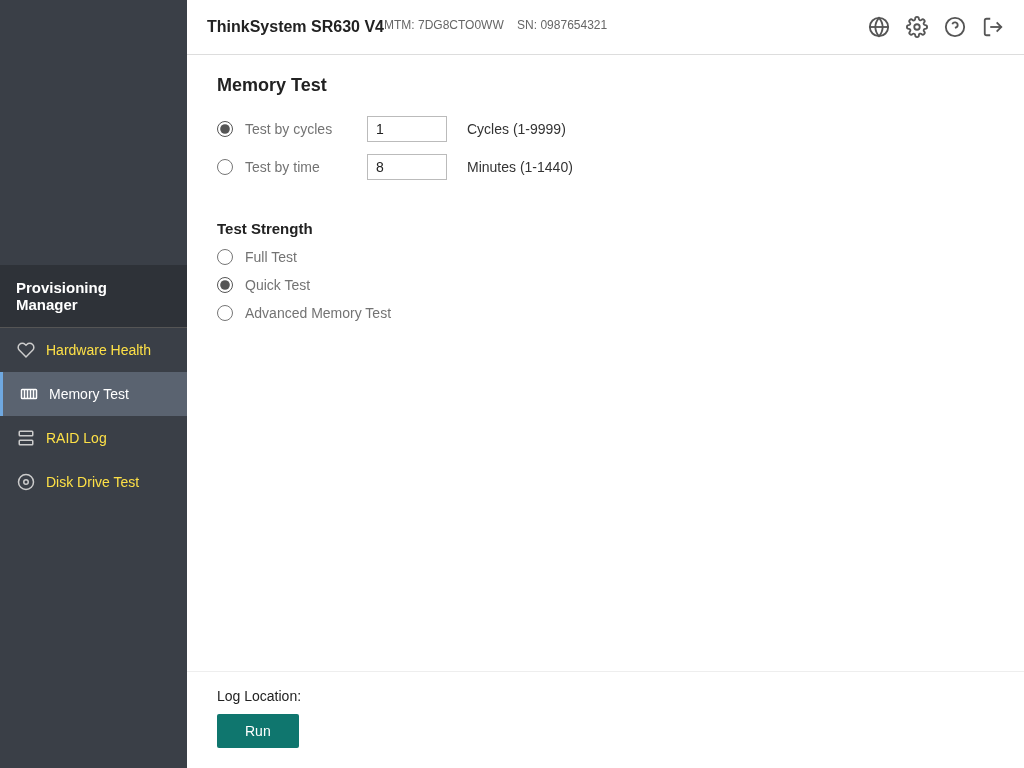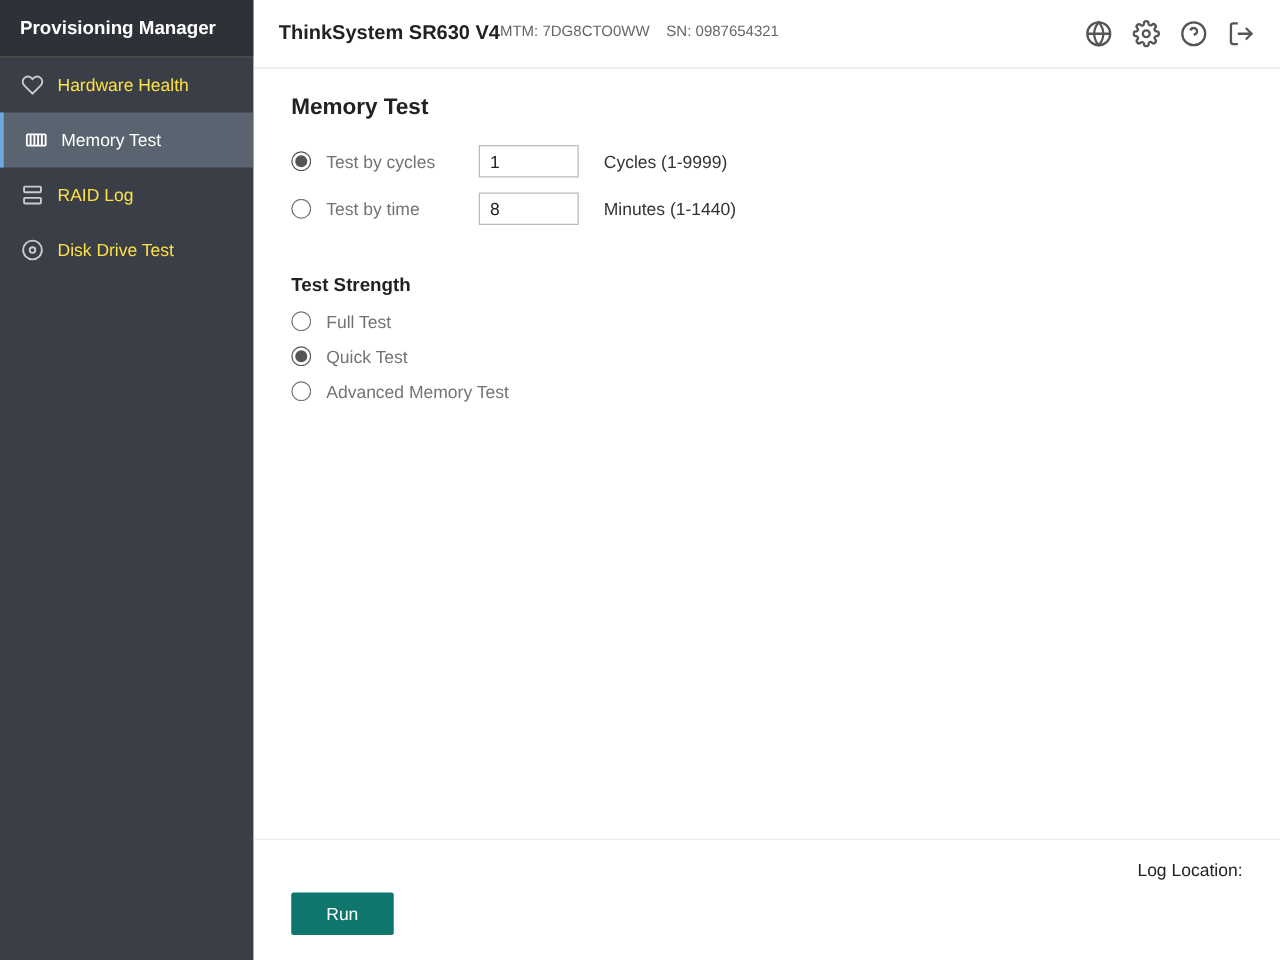--- a/index.html
+++ b/index.html
@@ -1,25 +1,26 @@
 <!DOCTYPE html>
 <html><head>
   <meta charset="utf-8">
   <style>
     * { box-sizing: border-box; margin: 0; padding: 0; }
     body { font-family: Arial, sans-serif; font-size: 14px; display: flex; height: 768px; width: 1024px; overflow: hidden; }
 
     
     #sidebar {
-      width: 203px;
+      width: 187px;
       background-color: #3a3f47;
       color: #fff;
       display: flex;
       flex-direction: column;
       flex-shrink: 0;
+      justify-content: center;
     }
     #sidebar-title {
       background-color: #2e3238;
       padding: 14px 16px;
       font-size: 15px;
       font-weight: bold;
       color: #fff;
       border-bottom: 1px solid #555;
     }
     .nav-item {
@@ -140,21 +141,20 @@
     
     #footer {
       padding: 16px 30px 20px;
       background: #fff;
       border-top: 1px solid #eee;
     }
     #log-location-label {
       font-size: 14px;
       color: #222;
       margin-bottom: 10px;
-      text-align: right;
     }
     #run-button {
       background-color: #0f766e;
       color: #fff;
       border: none;
       padding: 9px 28px;
       font-size: 14px;
       cursor: pointer;
       border-radius: 2px;
     }

